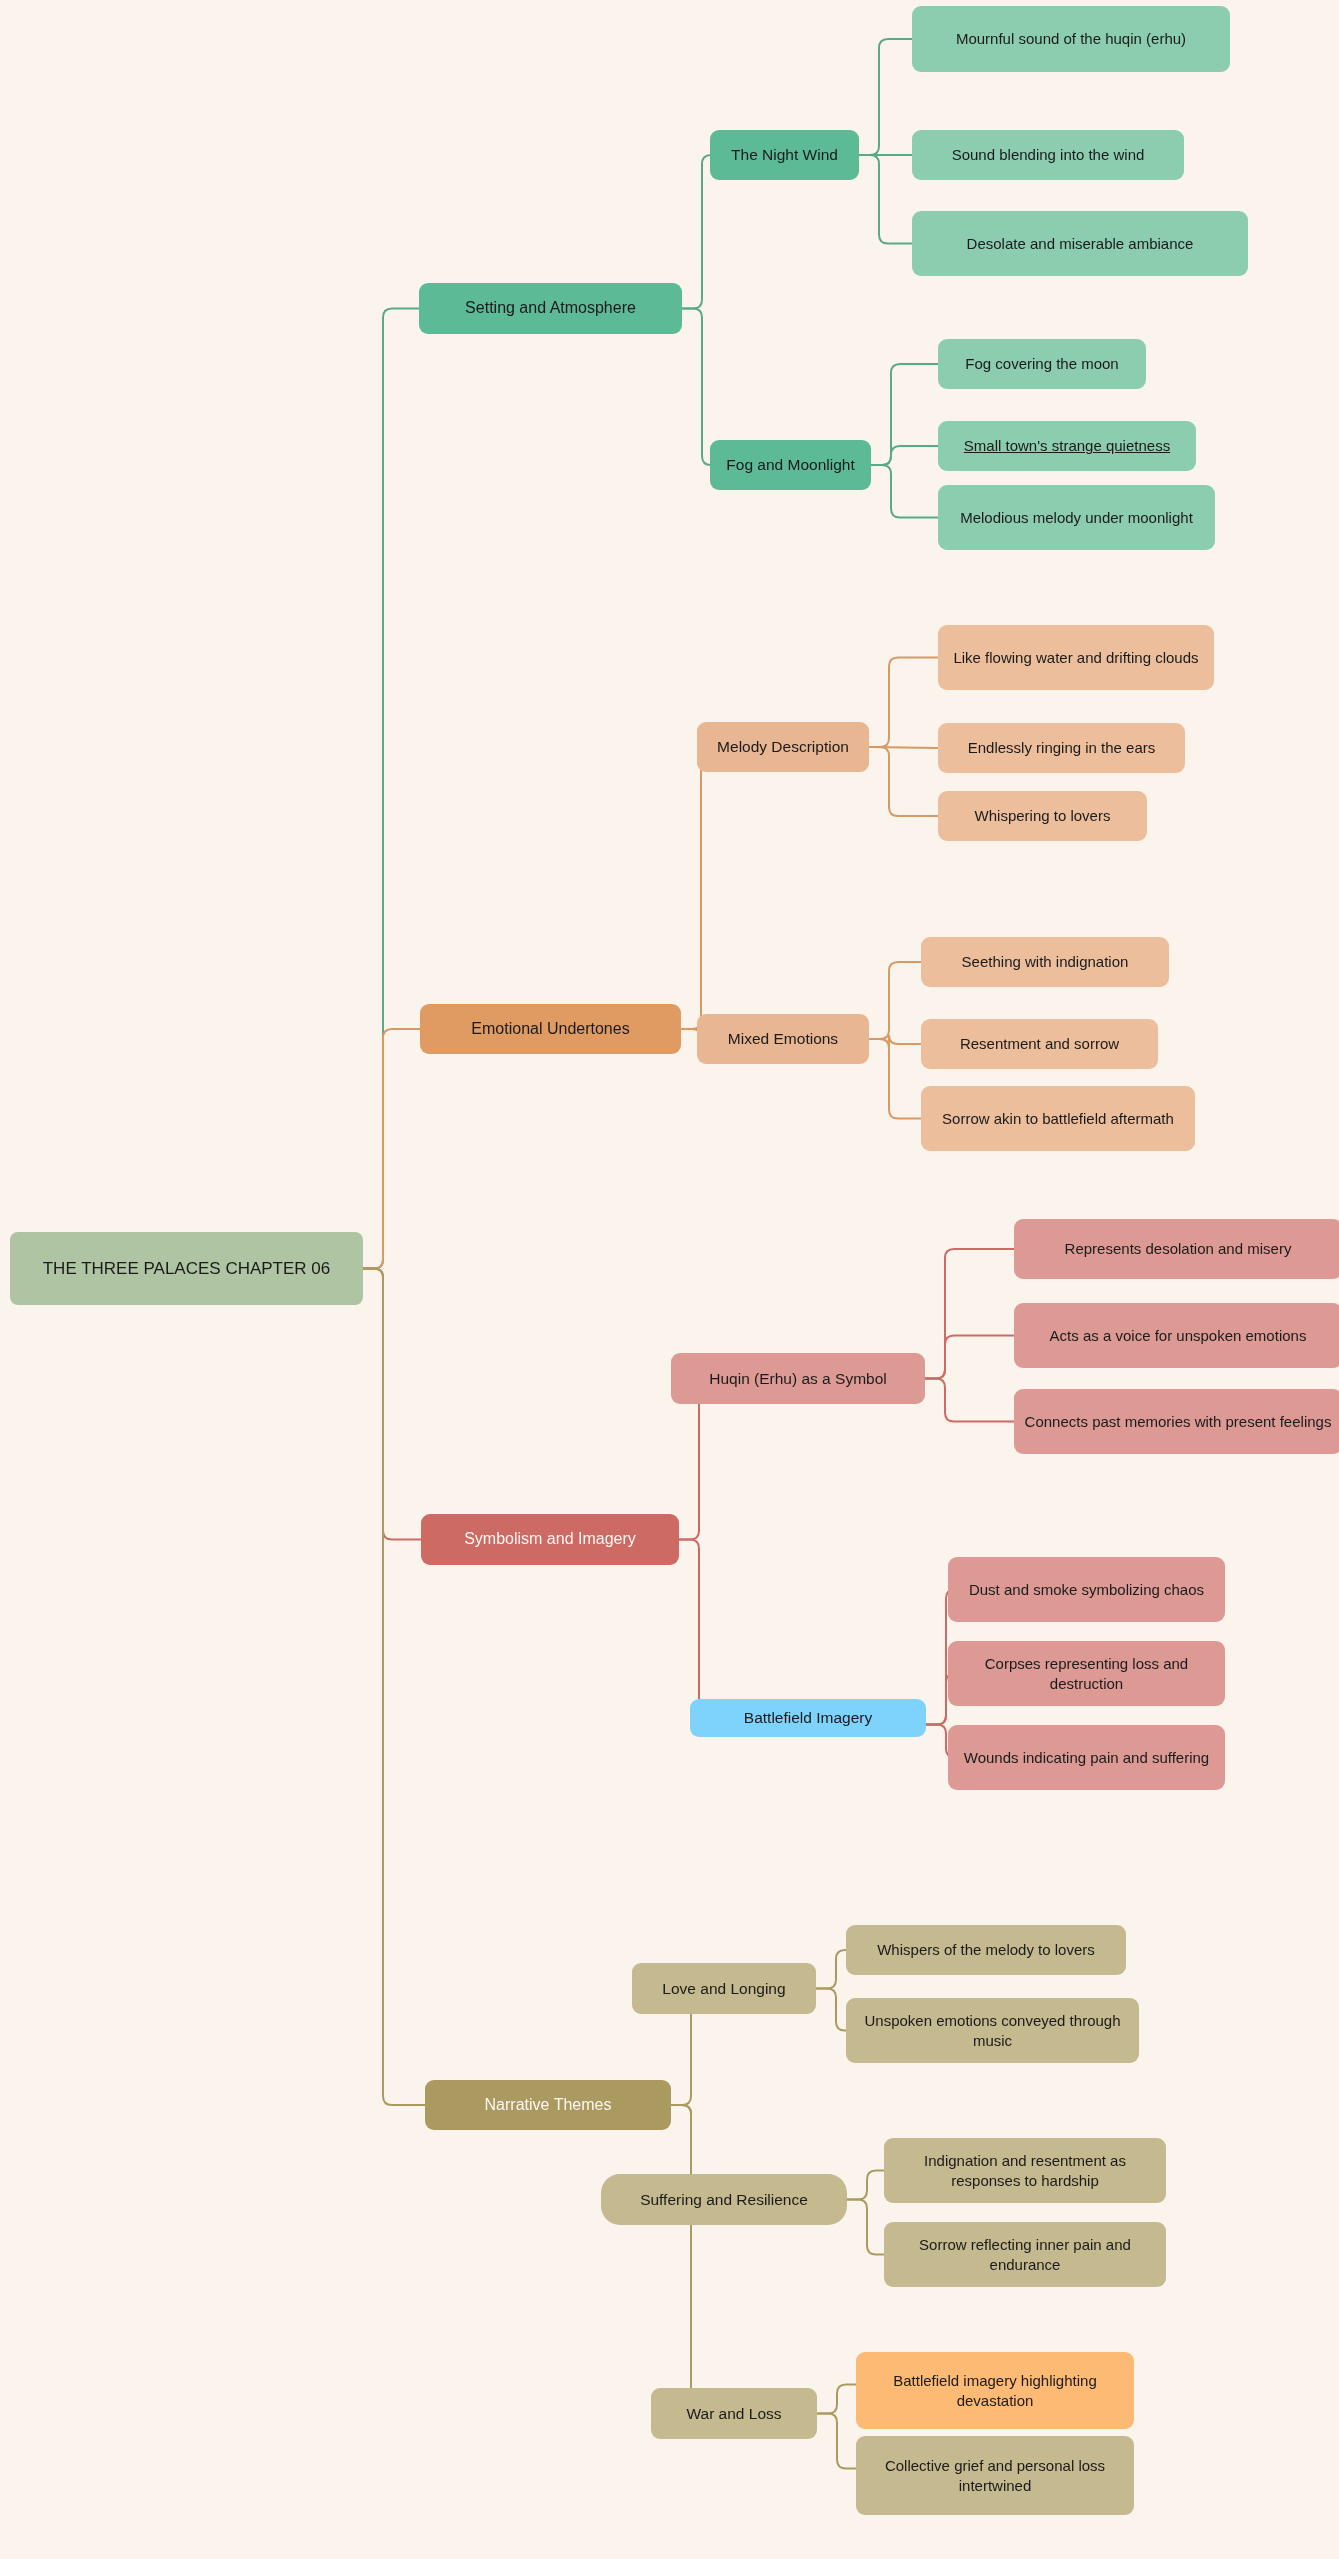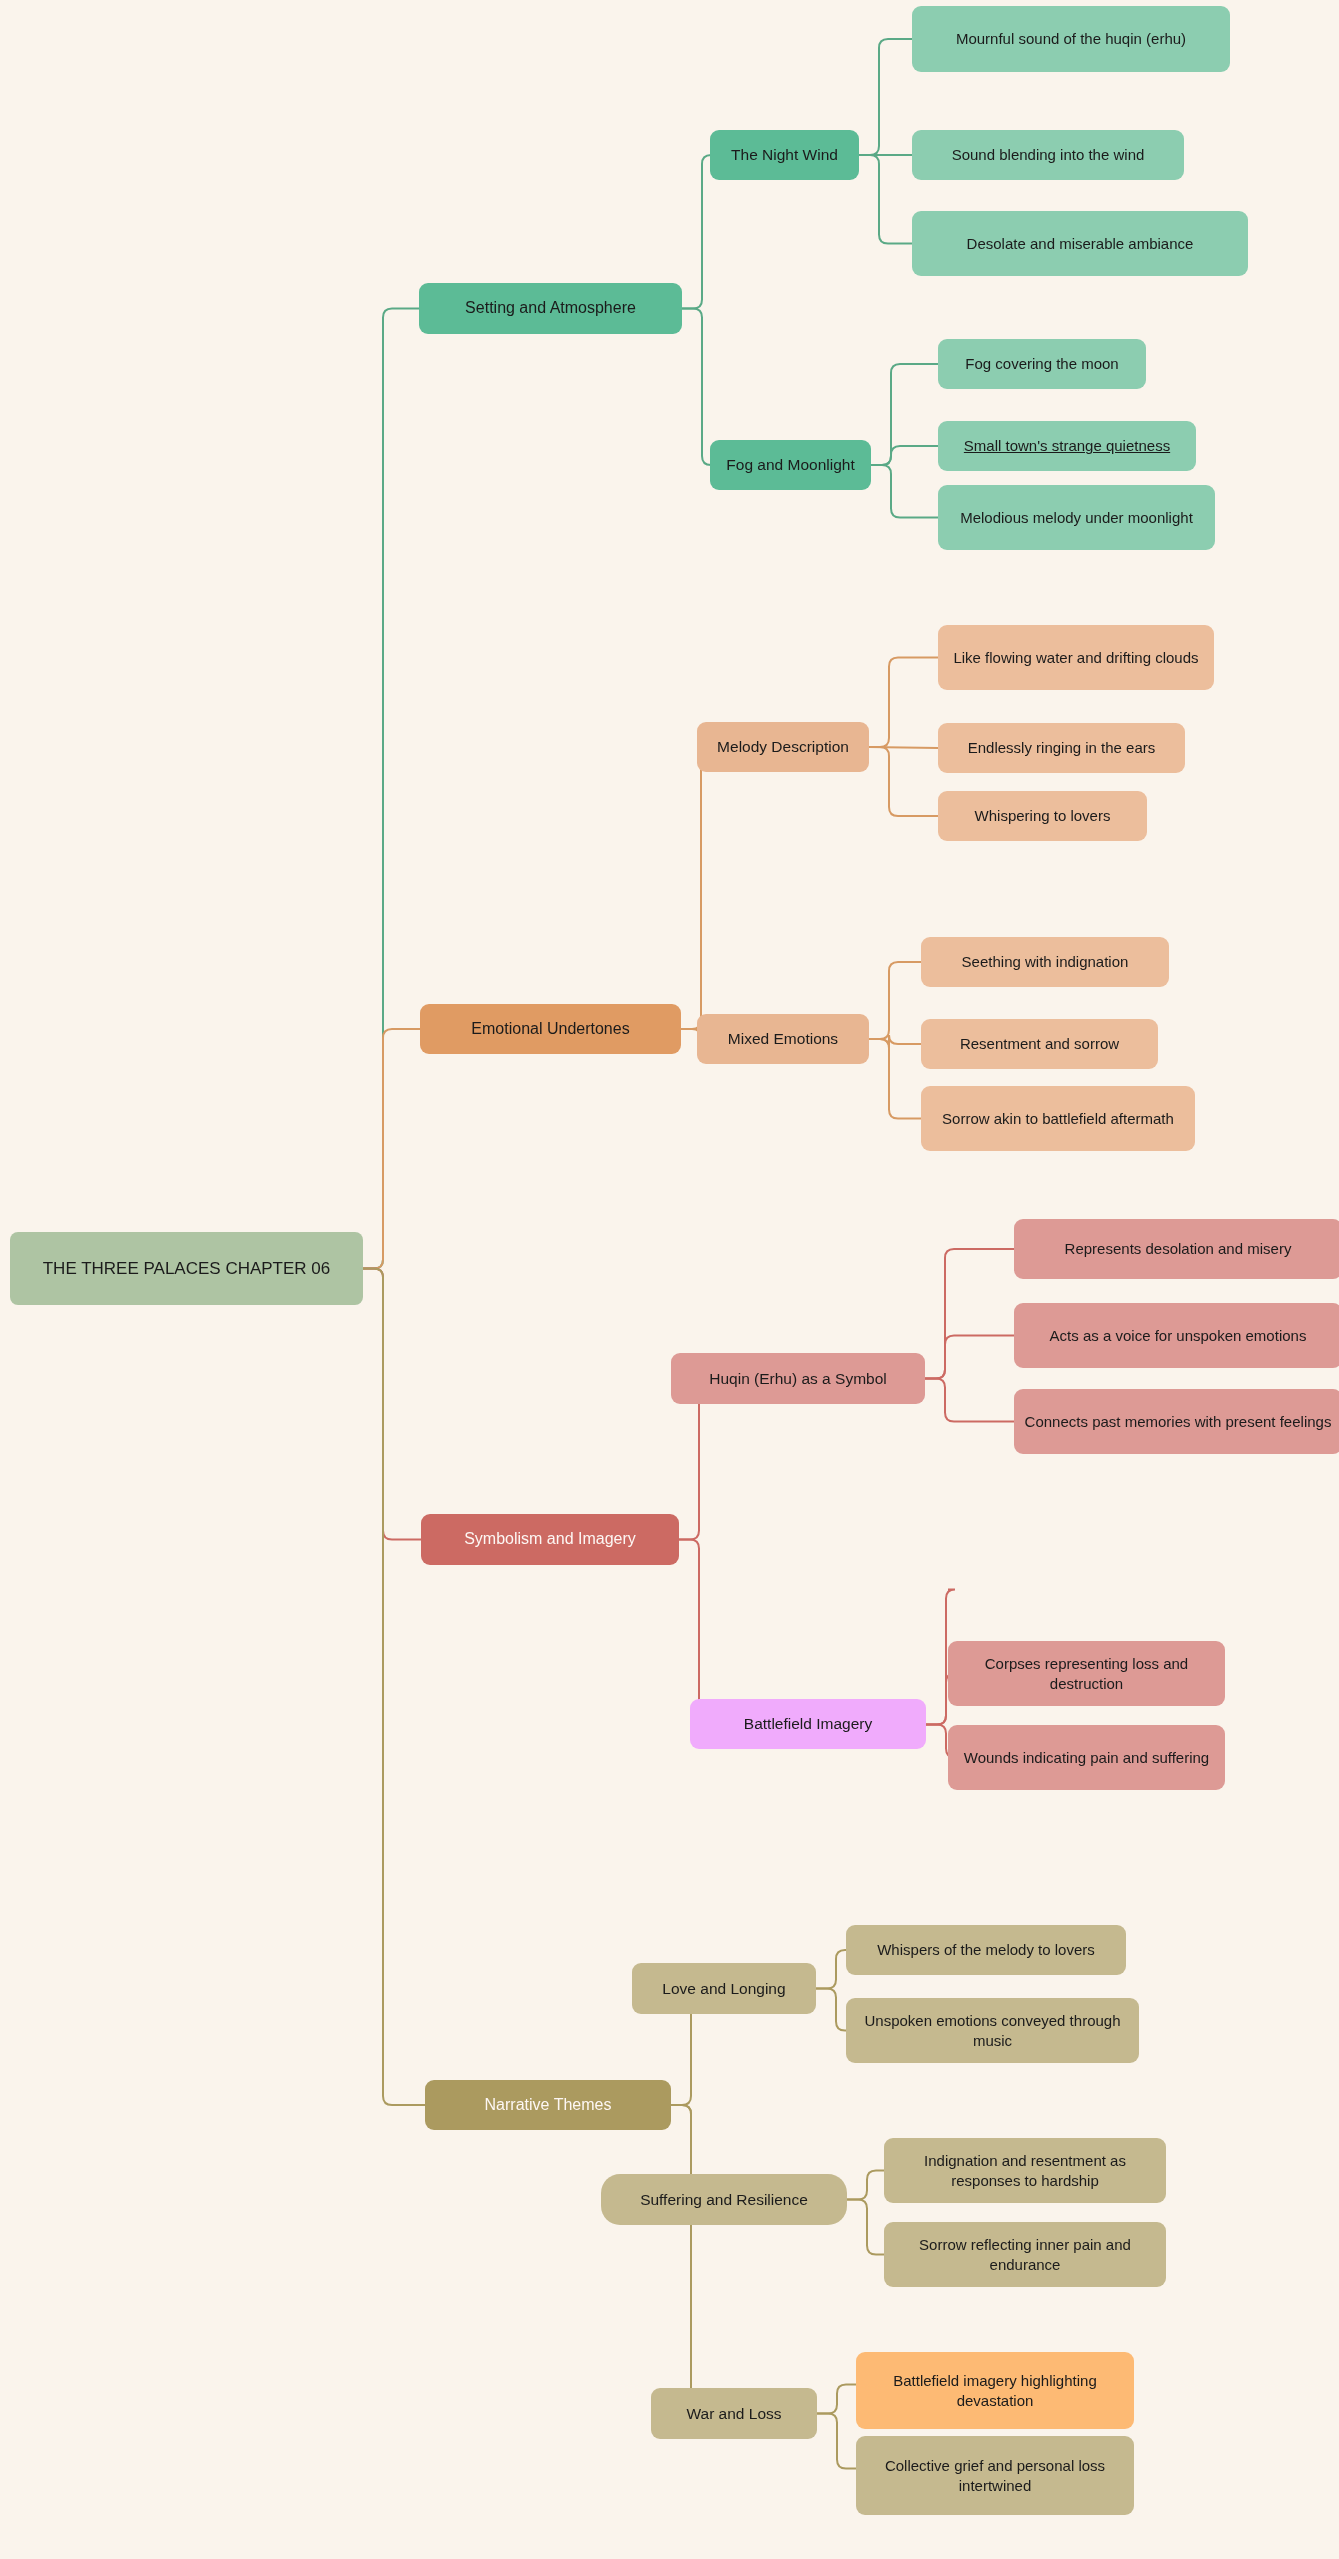--- a/index.html
+++ b/index.html
@@ -88,21 +88,22 @@
     <div class="node leaf" style="left: 938px; top: 791px; width: 209px; height: 50px; background: rgb(236, 190, 156);">Whispering to lovers</div>
     <div class="node sub" style="left: 697px; top: 1014px; width: 172px; height: 50px; background: rgb(232, 182, 146);">Mixed Emotions</div>
     <div class="node leaf" style="left: 921px; top: 937px; width: 248px; height: 50px; background: rgb(236, 190, 156);">Seething with indignation</div>
     <div class="node leaf" style="left: 921px; top: 1019px; width: 237px; height: 50px; background: rgb(236, 190, 156);">Resentment and sorrow</div>
     <div class="node leaf" style="left: 921px; top: 1086px; width: 274px; height: 65px; background: rgb(236, 190, 156);">Sorrow akin to battlefield aftermath</div>
     <div class="node branch white-text" style="left: 421px; top: 1514px; width: 258px; height: 51px; background: rgb(204, 106, 99);">Symbolism and Imagery</div>
     <div class="node sub" style="left: 671px; top: 1353px; width: 254px; height: 51px; background: rgb(221, 154, 149);">Huqin (Erhu) as a Symbol</div>
     <div class="node leaf" style="left: 1014px; top: 1219px; width: 328px; height: 60px; background: rgb(221, 154, 149);">Represents desolation and misery</div>
     <div class="node leaf" style="left: 1014px; top: 1303px; width: 328px; height: 65px; background: rgb(221, 154, 149);">Acts as a voice for unspoken emotions</div>
     <div class="node leaf" style="left: 1014px; top: 1389px; width: 328px; height: 65px; background: rgb(221, 154, 149);">Connects past memories with present feelings</div>
-    <div class="node sub" style="left: 690px; top: 1699px; width: 236px; height: 50px; background: #f0abfc;">Battlefield Imagery</div>
+    <div class="node sub" style="left: 690px; top: 1699px; width: 236px; height: 38px; background: #7dd3fc;">Battlefield Imagery</div>
+    <div class="node leaf" style="left: 948px; top: 1557px; width: 277px; height: 65px; background: rgb(221, 154, 149);">Dust and smoke symbolizing chaos</div>
     <div class="node leaf" style="left: 948px; top: 1641px; width: 277px; height: 65px; background: rgb(221, 154, 149);">Corpses representing loss and destruction</div>
     <div class="node leaf" style="left: 948px; top: 1725px; width: 277px; height: 65px; background: rgb(221, 154, 149);">Wounds indicating pain and suffering</div>
     <div class="node branch white-text" style="left: 425px; top: 2080px; width: 246px; height: 50px; background: rgb(171, 154, 95);">Narrative Themes</div>
     <div class="node sub" style="left: 632px; top: 1963px; width: 184px; height: 51px; background: rgb(197, 185, 143);">Love and Longing</div>
     <div class="node leaf" style="left: 846px; top: 1925px; width: 280px; height: 50px; background: rgb(197, 185, 143);">Whispers of the melody to lovers</div>
     <div class="node leaf" style="left: 846px; top: 1998px; width: 293px; height: 65px; background: rgb(197, 185, 143);">Unspoken emotions conveyed through music</div>
     <div class="node sub" style="left: 601px; top: 2174px; width: 246px; height: 51px; background: rgb(197, 185, 143); border-radius: 19px;">Suffering and Resilience</div>
     <div class="node leaf" style="left: 884px; top: 2138px; width: 282px; height: 65px; background: rgb(197, 185, 143);">Indignation and resentment as responses to hardship</div>
     <div class="node leaf" style="left: 884px; top: 2222px; width: 282px; height: 65px; background: rgb(197, 185, 143);">Sorrow reflecting inner pain and endurance</div>
     <div class="node sub" style="left: 651px; top: 2388px; width: 166px; height: 51px; background: rgb(197, 185, 143);">War and Loss</div>

